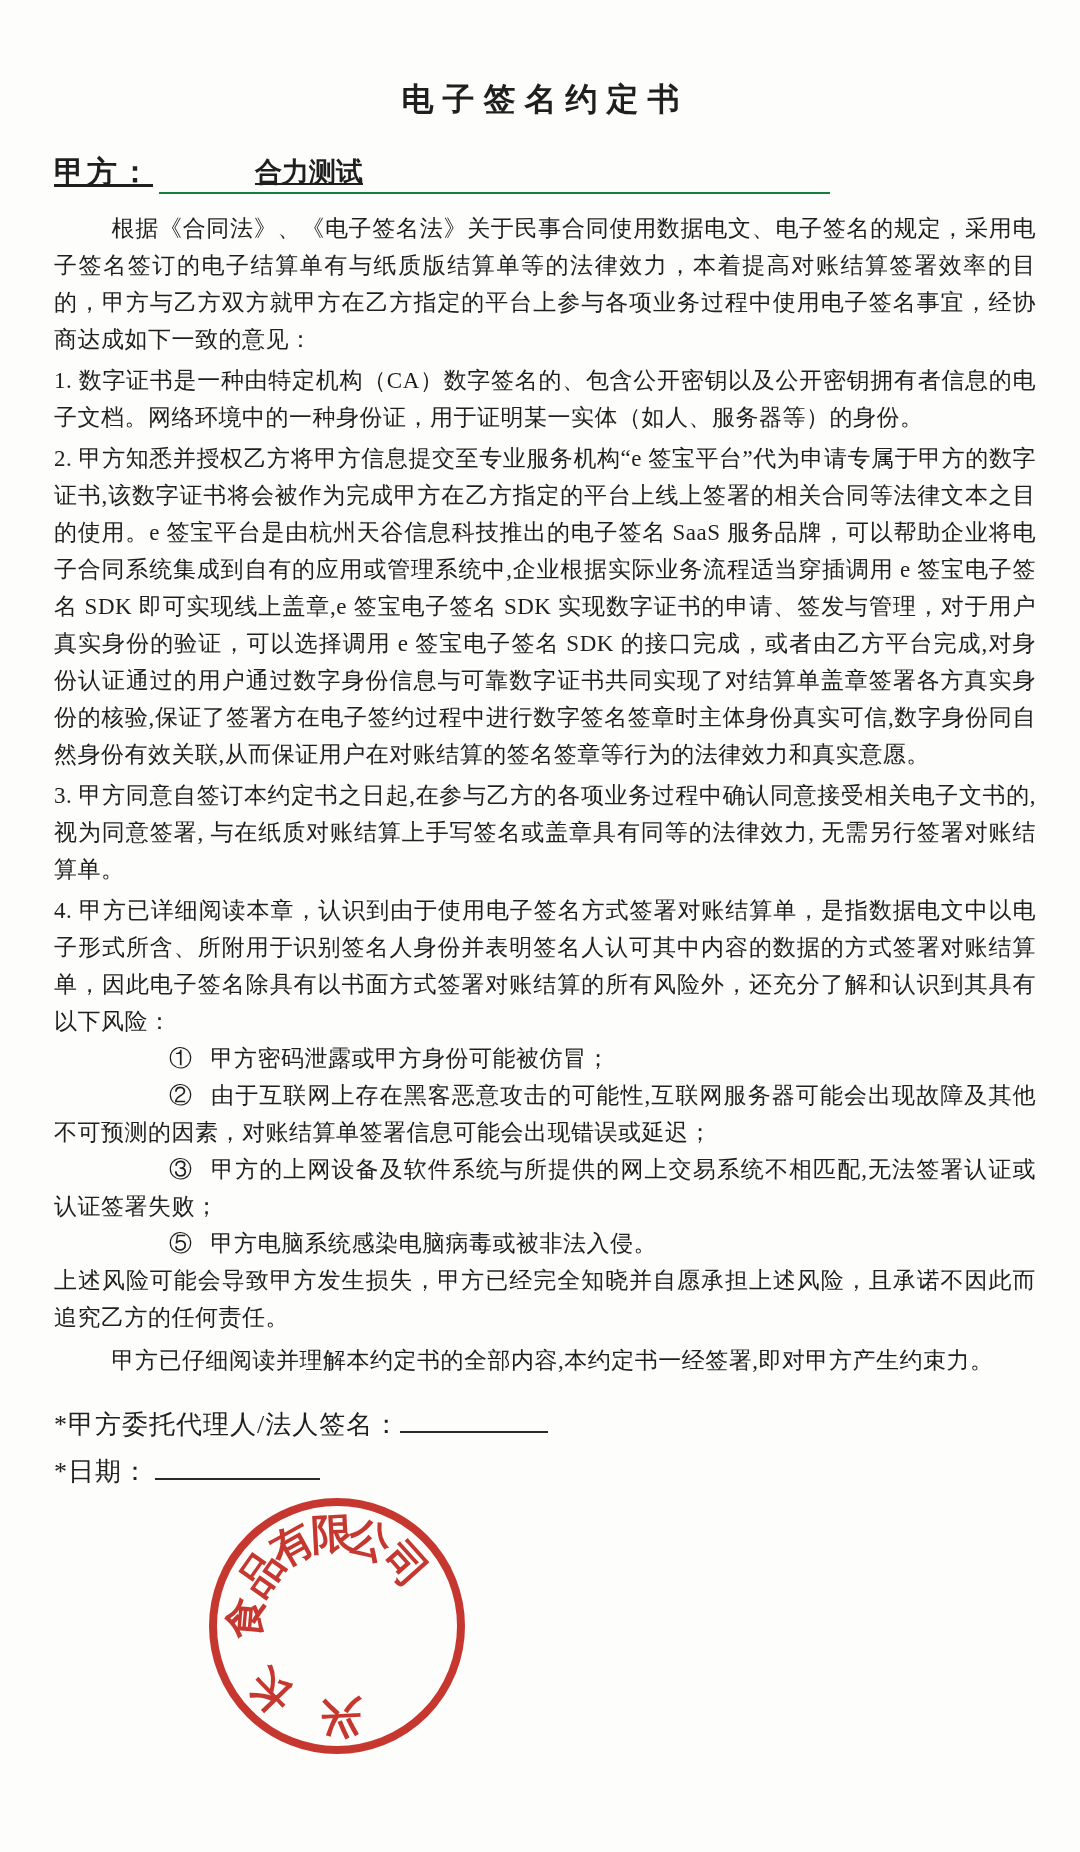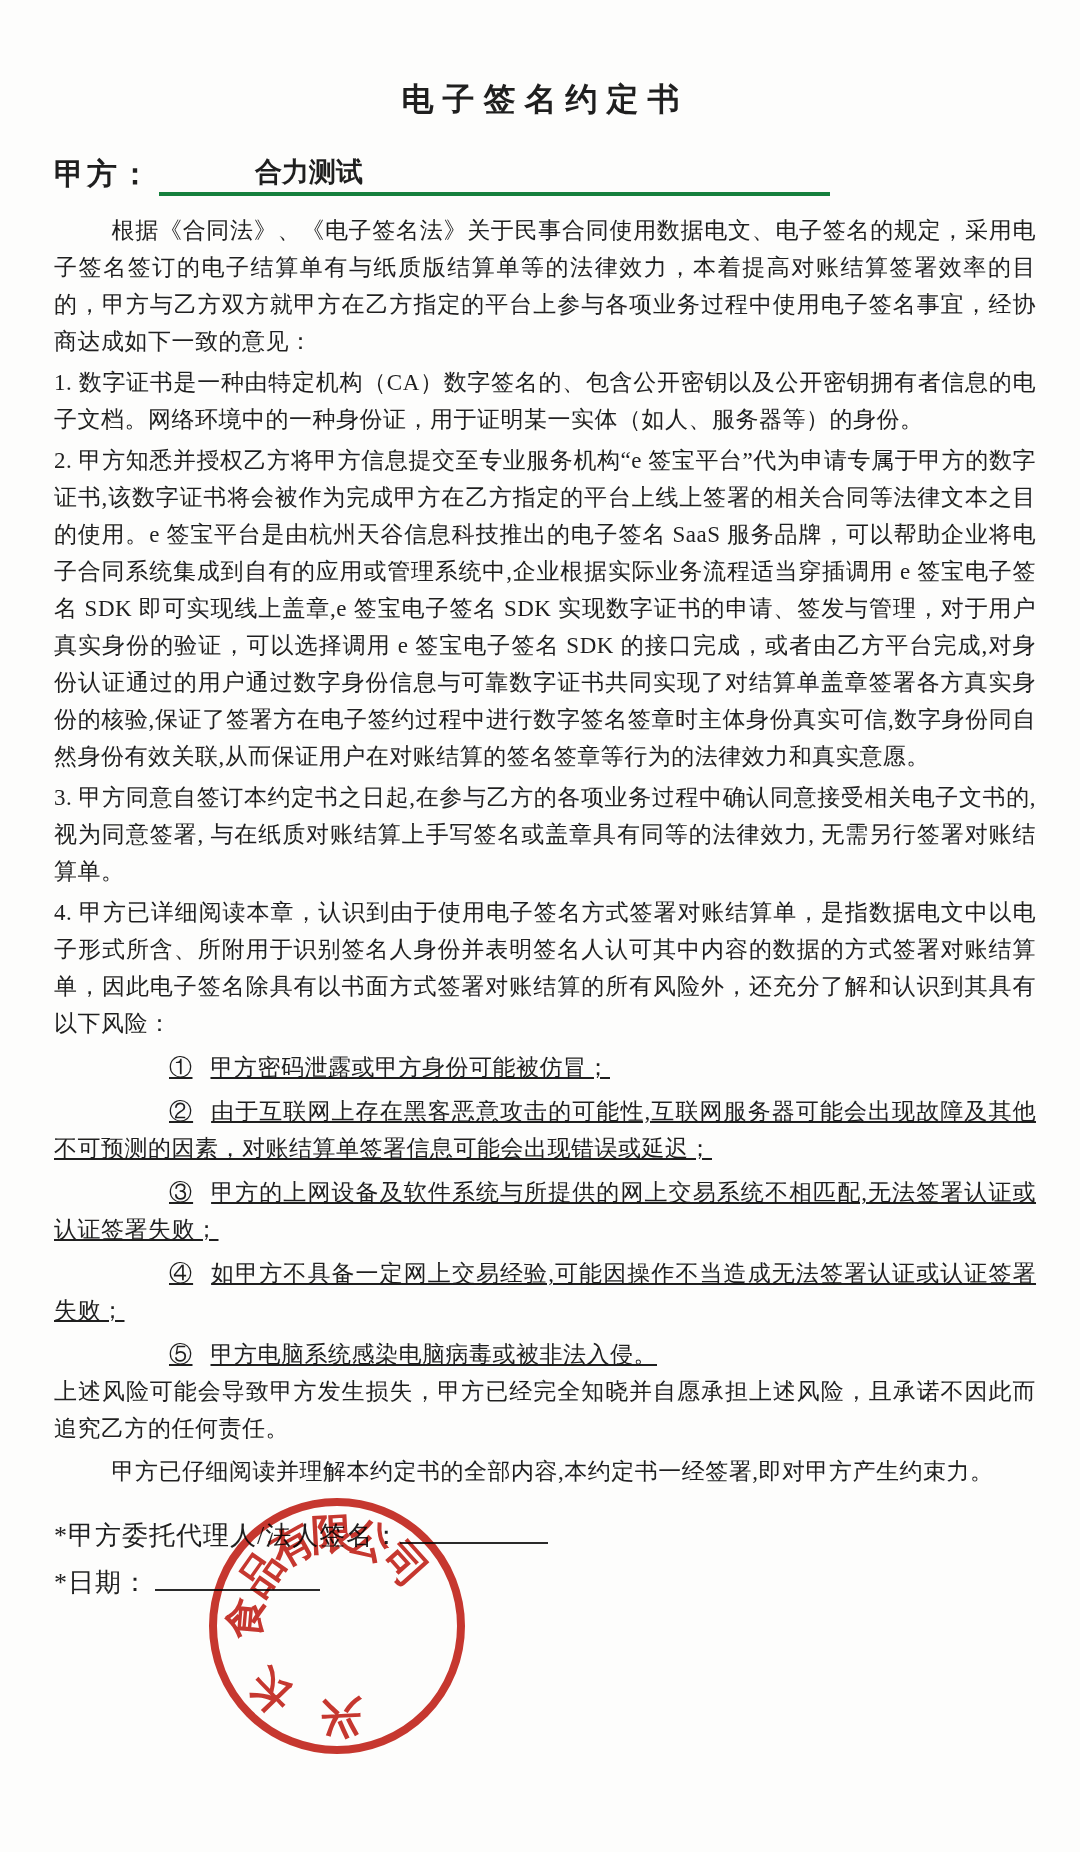--- a/index.html
+++ b/index.html
@@ -19,50 +19,51 @@
   }
   .doc-title{
     text-align:center;
     font-size:32px;
     font-weight:bold;
     letter-spacing:9px;
     margin:0 0 30px 0;
   }
   .party-row{
     display:flex;
-    align-items:center;
+    align-items:flex-start;
     margin:0 0 16px 0;
+    text-decoration:underline;
   }
   .party-label{
     font-size:30px;
     font-weight:bold;
     letter-spacing:3px;
     white-space:nowrap;
   }
   .party-line{
     flex:0 0 auto;
-    border-bottom:4px solid #15803d;
+    border-bottom:2px solid #15803d;
     font-size:27px;
     font-weight:bold;
     line-height:40px;
     margin-left:6px;
   }
   .party-line.a{width:575px;padding-left:96px;}
   .party-line.b{width:540px;padding-left:58px;}
   .body-text{margin-top:10px;}
   .body-text p{
     margin:0;
     font-size:23px;
     line-height:37px;
     text-align:justify;
     letter-spacing:0.5px;
   }
   p.indent2{text-indent:2.5em;}
   p.clause{margin-top:4px;}
-  p.risk{text-indent:115px;margin-top:7px;text-decoration:underline;}
+  p.risk{text-indent:115px;}
   .risk-num{margin-right:18px;}
   p.note{margin-top:0;}
   p.closing{text-indent:2.5em;margin-top:6px;}
   .sig-block{margin-top:22px;}
   .sig-row{
     font-size:26px;
     line-height:47px;
     letter-spacing:1px;
     white-space:nowrap;
   }
@@ -104,21 +105,20 @@
   <div class="body-text">
     <p class="indent2">根据《合同法》、《电子签名法》关于民事合同使用数据电文、电子签名的规定，采用电子签名签订的电子结算单有与纸质版结算单等的法律效力，本着提高对账结算签署效率的目的，甲方与乙方双方就甲方在乙方指定的平台上参与各项业务过程中使用电子签名事宜，经协商达成如下一致的意见：</p>
     <p class="clause">1. 数字证书是一种由特定机构（CA）数字签名的、包含公开密钥以及公开密钥拥有者信息的电子文档。网络环境中的一种身份证，用于证明某一实体（如人、服务器等）的身份。</p>
     <p class="clause">2. 甲方知悉并授权乙方将甲方信息提交至专业服务机构“e 签宝平台”代为申请专属于甲方的数字证书,该数字证书将会被作为完成甲方在乙方指定的平台上线上签署的相关合同等法律文本之目的使用。e 签宝平台是由杭州天谷信息科技推出的电子签名 SaaS 服务品牌，可以帮助企业将电子合同系统集成到自有的应用或管理系统中,企业根据实际业务流程适当穿插调用 e 签宝电子签名 SDK 即可实现线上盖章,e 签宝电子签名 SDK 实现数字证书的申请、签发与管理，对于用户真实身份的验证，可以选择调用 e 签宝电子签名 SDK 的接口完成，或者由乙方平台完成,对身份认证通过的用户通过数字身份信息与可靠数字证书共同实现了对结算单盖章签署各方真实身份的核验,保证了签署方在电子签约过程中进行数字签名签章时主体身份真实可信,数字身份同自然身份有效关联,从而保证用户在对账结算的签名签章等行为的法律效力和真实意愿。</p>
     <p class="clause">3. 甲方同意自签订本约定书之日起,在参与乙方的各项业务过程中确认同意接受相关电子文书的, 视为同意签署, 与在纸质对账结算上手写签名或盖章具有同等的法律效力, 无需另行签署对账结算单。</p>
     <p class="clause">4. 甲方已详细阅读本章，认识到由于使用电子签名方式签署对账结算单，是指数据电文中以电子形式所含、所附用于识别签名人身份并表明签名人认可其中内容的数据的方式签署对账结算单，因此电子签名除具有以书面方式签署对账结算的所有风险外，还充分了解和认识到其具有以下风险：</p>
 
     <p class="risk"><span class="risk-num">①</span><span>甲方密码泄露或甲方身份可能被仿冒；</span></p>
     <p class="risk"><span class="risk-num">②</span><span>由于互联网上存在黑客恶意攻击的可能性,互联网服务器可能会出现故障及其他不可预测的因素，对账结算单签署信息可能会出现错误或延迟；</span></p>
     <p class="risk"><span class="risk-num">③</span><span>甲方的上网设备及软件系统与所提供的网上交易系统不相匹配,无法签署认证或认证签署失败；</span></p>
-    <p class="risk"><span class="risk-num">④</span><span>如甲方不具备一定网上交易经验,可能因操作不当造成无法签署认证或认证签署失败；</span></p>
     <p class="risk"><span class="risk-num">⑤</span><span>甲方电脑系统感染电脑病毒或被非法入侵。</span></p>
 
     <p class="note">上述风险可能会导致甲方发生损失，甲方已经完全知晓并自愿承担上述风险，且承诺不因此而追究乙方的任何责任。</p>
     <p class="closing">甲方已仔细阅读并理解本约定书的全部内容,本约定书一经签署,即对甲方产生约束力。</p>
   </div>
 
   <div class="sig-block">
     <div class="sig-row">
       <span>*甲方委托代理人/法人签名：</span><span class="sig-underline sign"></span>
     </div>

